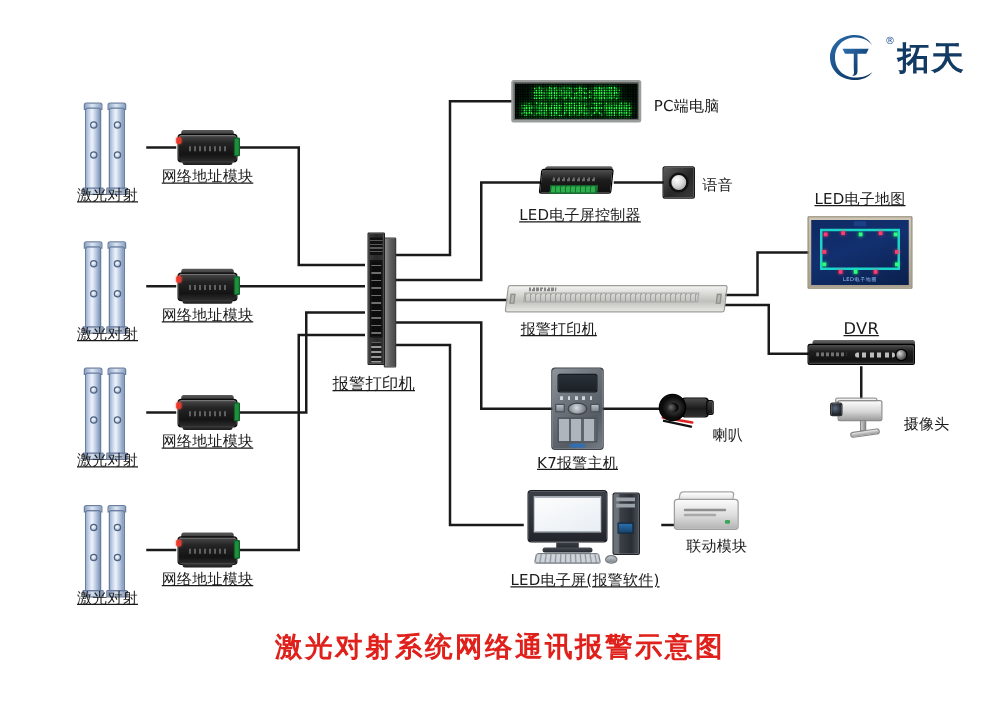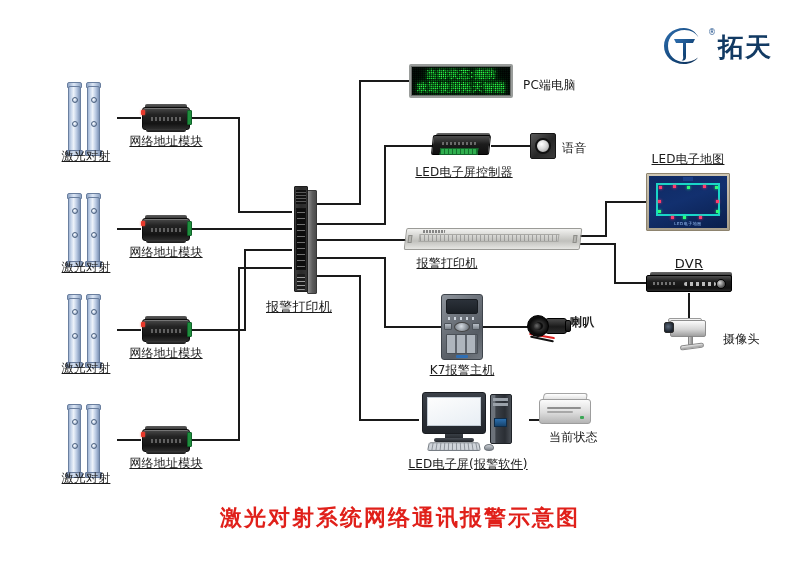--- a/index.html
+++ b/index.html
@@ -524,21 +524,21 @@
 <div class="lbl c" style="left:462px;top:362px;">K7报警主机</div>
 
 <div class="node" id="horn">
   <div class="wire"></div>
     <div class="wire2"></div>
   <div class="can"></div>
     <div class="cap"></div>
   <div class="cone"></div>
     <div class="inner"></div>
 </div>
-<div class="lbl lt" style="left:570px;top:314px;font-weight:bold;">喇叭</div>
+<div class="lbl lt" style="left:570px;top:340px;">喇叭</div>
 
 <div class="node" id="pc">
   <div class="mon">
       <div class="scr"></div>
     </div>
   <div class="stand"></div>
     <div class="foot"></div>
   <div class="tower"></div>
     <div class="bay"></div>
     <div class="bay2"></div>
@@ -548,15 +548,15 @@
 </div>
 <div class="lbl c" style="left:468px;top:456px;">LED电子屏(报警软件)</div>
 
 <div class="node" id="prn">
   <div class="lid"></div>
     <div class="body"></div>
   <div class="slot"></div>
     <div class="slot2"></div>
     <div class="led"></div>
 </div>
-<div class="lbl lt" style="left:549px;top:429px;">当前状态</div>
+<div class="lbl lt" style="left:549px;top:429px;">联动模块</div>
 
 <div id="title">激光对射系统网络通讯报警示意图</div>
 
 </body></html>

